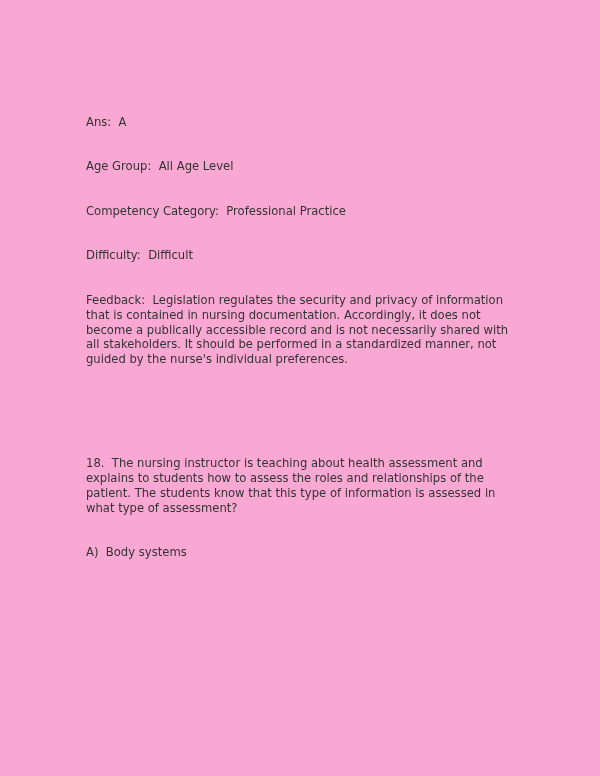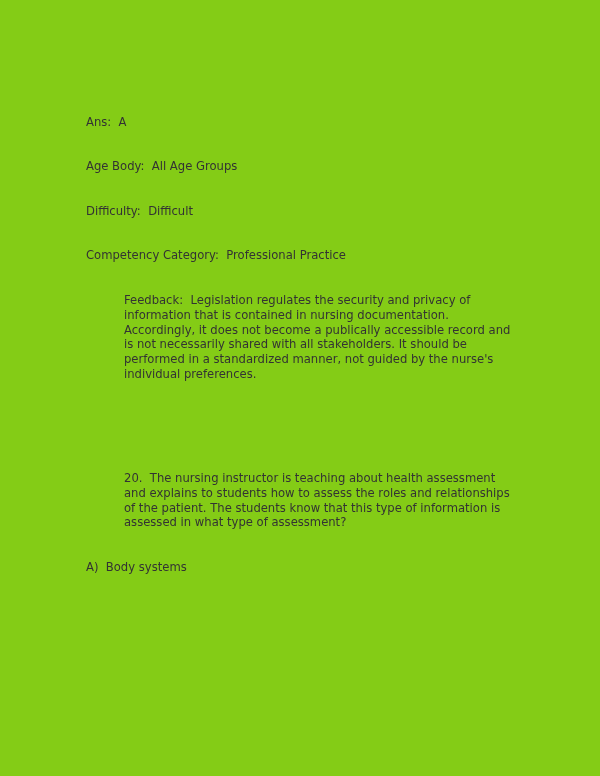--- a/index.html
+++ b/index.html
@@ -13,21 +13,21 @@
     height: 776px;
     overflow: hidden;
     font-family: "DejaVu Sans", "Liberation Sans", sans-serif;
     color: #333333;
     -webkit-font-smoothing: antialiased;
   }
   .page {
     position: relative;
     width: 600px;
     height: 776px;
-    background: #84cc16;
+    background: #f9a8d4;
     box-sizing: border-box;
     padding: 85px 60px 0 86px;
   }
   .block {
     width: 430px;
     font-size: 11.6px;
     line-height: 14.85px;
     color: #333333;
     white-space: pre-wrap;
     word-wrap: break-word;
@@ -36,41 +36,40 @@
   .block + .block {
     margin-top: 29.7px;
   }
   .meta-line {
     display: block;
     white-space: pre-wrap;
   }
   .para {
     display: block;
     white-space: pre-wrap;
-    margin-left: 38px;
   }
   .choice {
     display: block;
     white-space: pre-wrap;
   }
 </style>
 </head>
 <body>
 
 <div class="page">
 
   <div class="block">
     <span class="meta-line">Ans:  A</span>
-    <span class="meta-line">Age Body:  All Age Groups</span>
+    <span class="meta-line">Age Group:  All Age Level</span>
+    <span class="meta-line">Competency Category:  Professional Practice</span>
     <span class="meta-line">Difficulty:  Difficult</span>
-    <span class="meta-line">Competency Category:  Professional Practice</span>
     <span class="para">Feedback:  Legislation regulates the security and privacy of information that is contained in nursing documentation. Accordingly, it does not become a publically accessible record and is not necessarily shared with all stakeholders. It should be performed in a standardized manner, not guided by the nurse's individual preferences.</span>
   </div>
 
   <div class="block">
-    <span class="para">20.  The nursing instructor is teaching about health assessment and explains to students how to assess the roles and relationships of the patient. The students know that this type of information is assessed in what type of assessment?</span>
+    <span class="para">18.  The nursing instructor is teaching about health assessment and explains to students how to assess the roles and relationships of the patient. The students know that this type of information is assessed in what type of assessment?</span>
     <span class="choice">A)  Body systems</span>
     
     
     
   </div>
 
 </div>
 
 </body></html>

